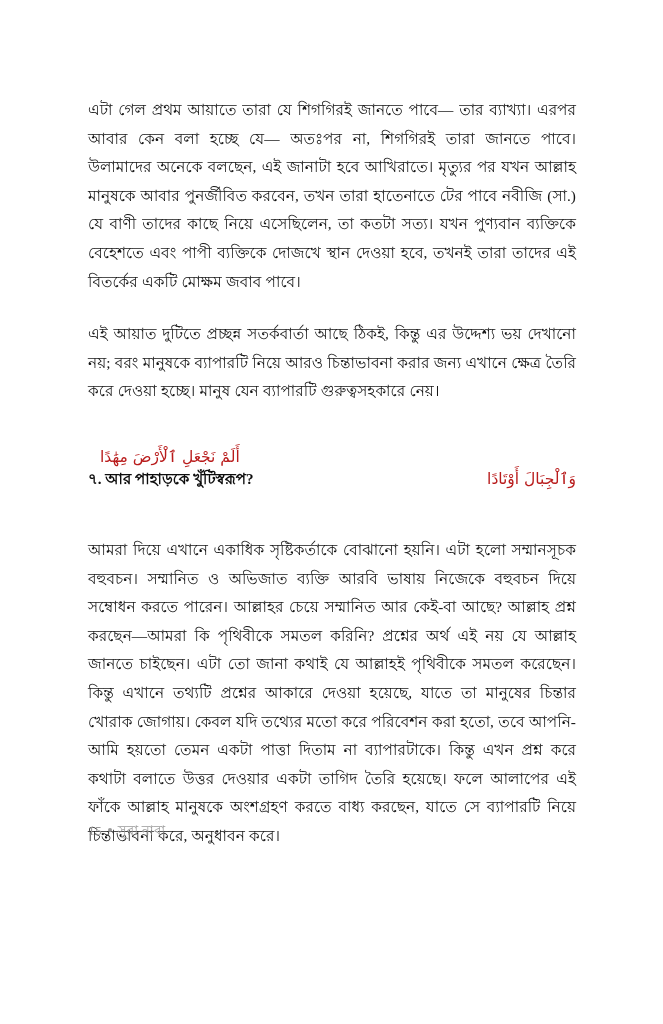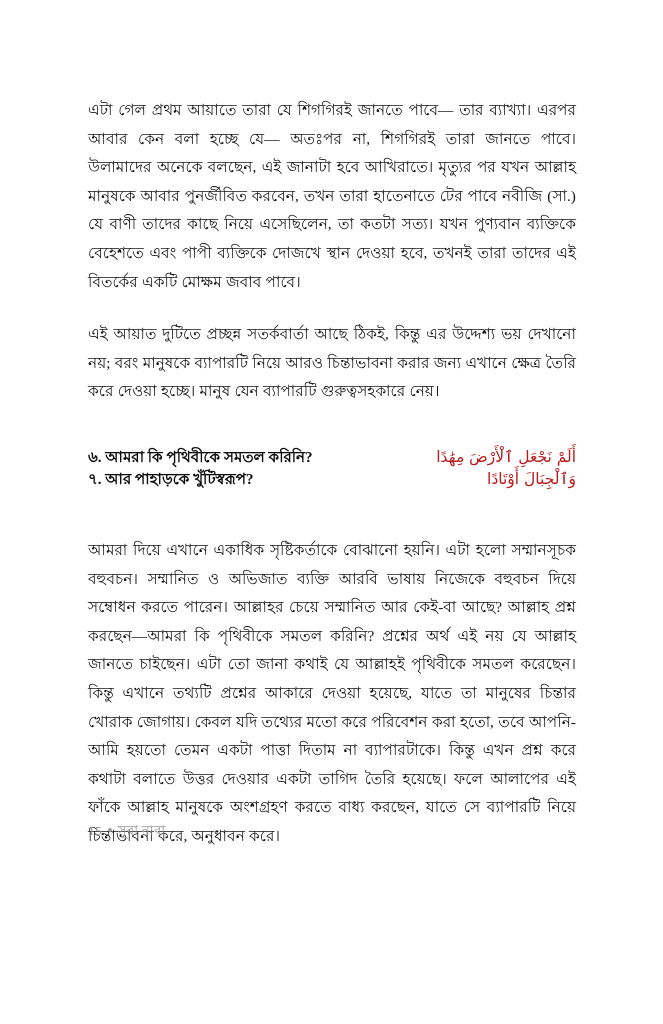--- a/index.html
+++ b/index.html
@@ -121,21 +121,20 @@
 
     <p class="para">এটা গেল প্রথম আয়াতে তারা যে শিগগিরই জানতে পাবে— তার ব্যাখ্যা। এরপর আবার কেন বলা হচ্ছে যে— অতঃপর না, শিগগিরই তারা জানতে পাবে। উলামাদের অনেকে বলছেন, এই জানাটা হবে আখিরাতে। মৃত্যুর পর যখন আল্লাহ মানুষকে আবার পুনর্জীবিত করবেন, তখন তারা হাতেনাতে টের পাবে নবীজি (সা.) যে বাণী তাদের কাছে নিয়ে এসেছিলেন, তা কতটা সত্য। যখন পুণ্যবান ব্যক্তিকে বেহেশতে এবং পাপী ব্যক্তিকে দোজখে স্থান দেওয়া হবে, তখনই তারা তাদের এই বিতর্কের একটি মোক্ষম জবাব পাবে।</p>
 
     <p class="para">এই আয়াত দুটিতে প্রচ্ছন্ন সতর্কবার্তা আছে ঠিকই, কিন্তু এর উদ্দেশ্য ভয় দেখানো নয়; বরং মানুষকে ব্যাপারটি নিয়ে আরও চিন্তাভাবনা করার জন্য এখানে ক্ষেত্র তৈরি করে দেওয়া হচ্ছে। মানুষ যেন ব্যাপারটি গুরুত্বসহকারে নেয়।</p>
 
     <div class="gap-a"></div>
 
     <div class="verse-block">
 
       <div class="verse-row">
-        <div class="verse-bn">৬. আমরা কি পৃথিবীকে সমতল করিনি?</div>
         <div class="verse-ar">أَلَمْ نَجْعَلِ ٱلْأَرْضَ مِهَٰدًا</div>
       </div>
 
       <div class="verse-row">
         <div class="verse-bn">৭. আর পাহাড়কে খুঁটিস্বরূপ?</div>
         <div class="verse-ar">وَٱلْجِبَالَ أَوْتَادًا</div>
       </div>
 
     </div>
 

